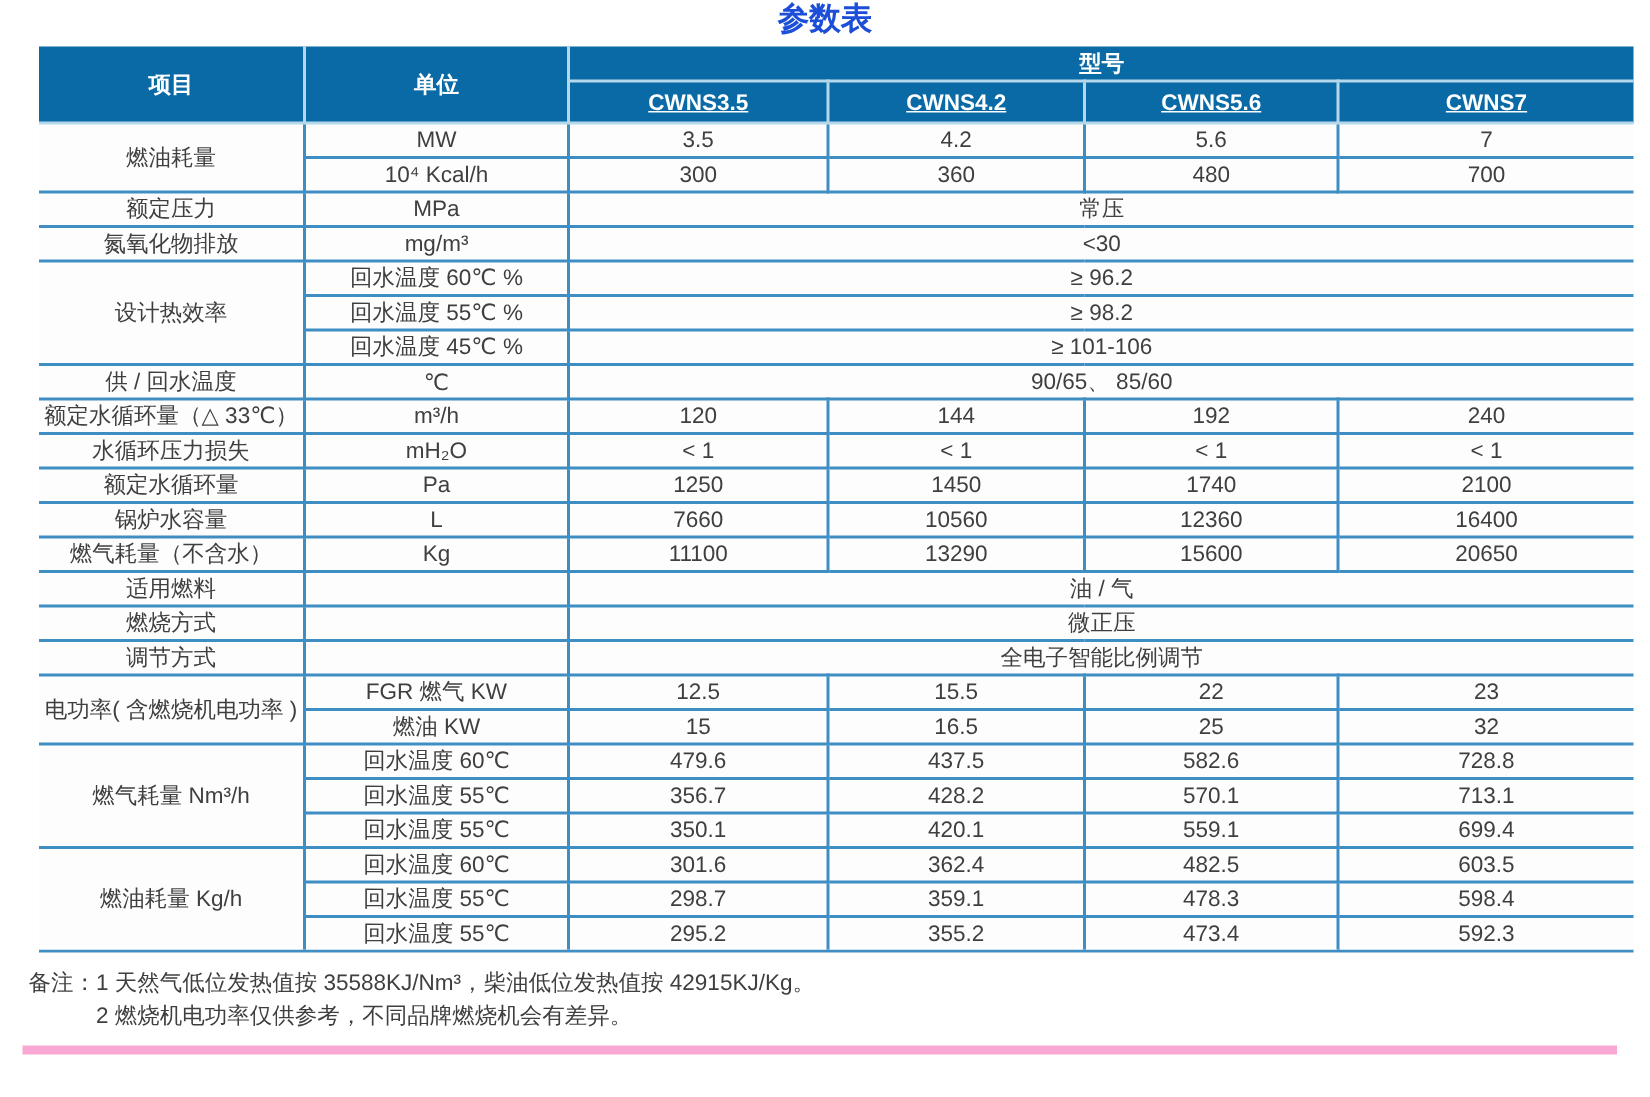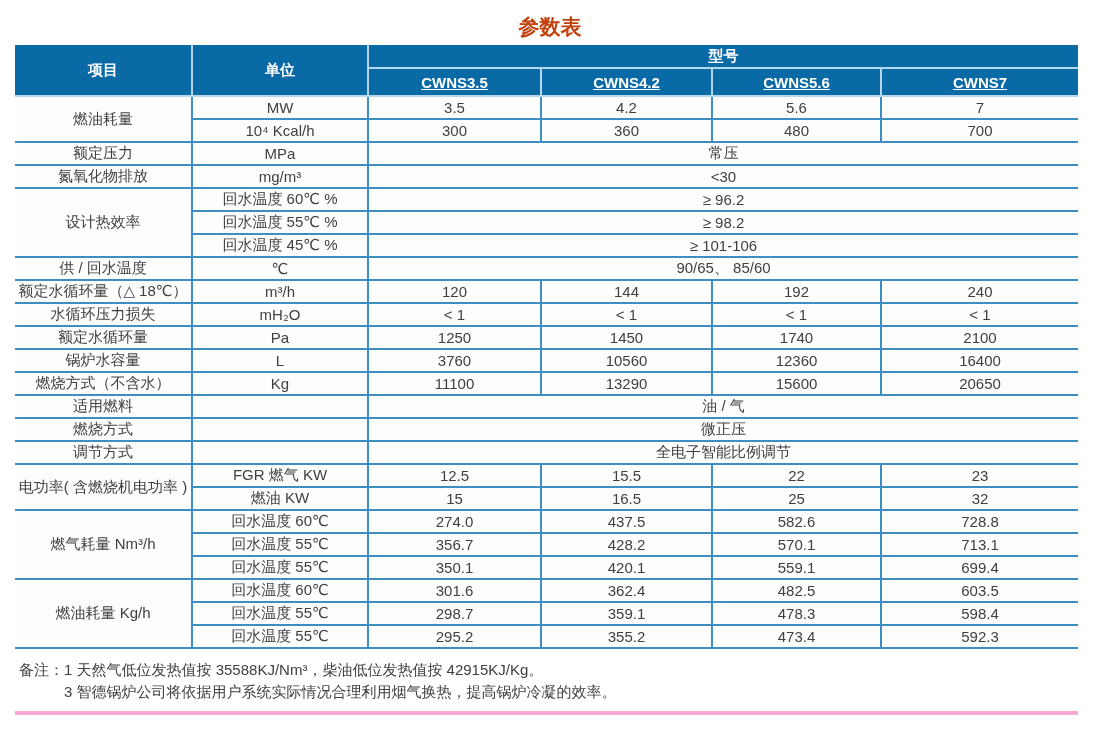--- a/index.html
+++ b/index.html
@@ -5,30 +5,30 @@
   html, body {
     margin: 0; padding: 0;
     width: 1100px; height: 731px;
     overflow: hidden;
     background: #ffffff;
     font-family: "Liberation Sans", "DejaVu Sans", sans-serif;
     color: #3f3f3f;
   }
   .page-title {
     text-align: center;
-    color: #c2410c;
+    color: #1d4ed8;
     font-size: 21px;
     font-weight: bold;
-    padding-top: 14px;
+    padding-top: 0;
     height: 26px;
     line-height: 26px;
   }
   .table-wrap {
     width: 1063px;
-    margin: 5px 0 0 15px;
+    margin: 5px 0 0 26px;
     border-bottom: 2px solid #3e8ec3;
   }
   table.param-table {
     border-collapse: collapse;
     border-style: hidden;           
     table-layout: fixed;
     width: 1063px;
   }
   .param-table th {
     background: #0a6aa6;
@@ -48,21 +48,21 @@
     font-size: 15px;
     height: 21px;
     padding: 0 2px;
     white-space: nowrap;
     overflow: hidden;
   }
   .notes {
     width: 1059px;
     margin: 4px 0 0 15px;
     padding: 6px 0 8px 4px;
-    border-bottom: 4px solid #f9a8d4;
+    border-bottom: 6px solid #f9a8d4;
     font-size: 15px;
     line-height: 22px;
     display: flex;
     align-items: flex-start;
   }
   .notes .notes-label { flex: 0 0 auto; }
   .notes .notes-items { flex: 1 1 auto; }
 </style>
 </head>
 <body>
@@ -130,21 +130,21 @@
         <tr>
           <td>回水温度 45℃ %</td>
           <td colspan="4">≥ 101-106</td>
         </tr>
         <tr>
           <td>供 / 回水温度</td>
           <td>℃</td>
           <td colspan="4">90/65、 85/60</td>
         </tr>
         <tr>
-          <td>额定水循环量（△ 18℃）</td>
+          <td>额定水循环量（△ 33℃）</td>
           <td>m³/h</td>
           <td>120</td>
           <td>144</td>
           <td>192</td>
           <td>240</td>
         </tr>
         <tr>
           <td>水循环压力损失</td>
           <td>mH₂O</td>
           <td>&lt; 1</td>
@@ -156,27 +156,27 @@
           <td>额定水循环量</td>
           <td>Pa</td>
           <td>1250</td>
           <td>1450</td>
           <td>1740</td>
           <td>2100</td>
         </tr>
         <tr>
           <td>锅炉水容量</td>
           <td>L</td>
-          <td>3760</td>
+          <td>7660</td>
           <td>10560</td>
           <td>12360</td>
           <td>16400</td>
         </tr>
         <tr>
-          <td>燃烧方式（不含水）</td>
+          <td>燃气耗量（不含水）</td>
           <td>Kg</td>
           <td>11100</td>
           <td>13290</td>
           <td>15600</td>
           <td>20650</td>
         </tr>
         <tr>
           <td>适用燃料</td>
           <td></td>
           <td colspan="4">油 / 气</td>
@@ -202,21 +202,21 @@
         <tr>
           <td>燃油 KW</td>
           <td>15</td>
           <td>16.5</td>
           <td>25</td>
           <td>32</td>
         </tr>
         <tr>
           <td rowspan="3">燃气耗量 Nm³/h</td>
           <td>回水温度 60℃</td>
-          <td>274.0</td>
+          <td>479.6</td>
           <td>437.5</td>
           <td>582.6</td>
           <td>728.8</td>
         </tr>
         <tr>
           <td>回水温度 55℃</td>
           <td>356.7</td>
           <td>428.2</td>
           <td>570.1</td>
           <td>713.1</td>
@@ -251,15 +251,15 @@
           <td>592.3</td>
         </tr>
       </tbody>
   </table>
 </div>
 
 <div class="notes">
   <div class="notes-label">备注：</div>
   <div class="notes-items" id="notes-list">
       <div>1  天然气低位发热值按 35588KJ/Nm³，柴油低位发热值按 42915KJ/Kg。</div>
-      <div>3  智德锅炉公司将依据用户系统实际情况合理利用烟气换热，提高锅炉冷凝的效率。</div>
+      <div>2  燃烧机电功率仅供参考，不同品牌燃烧机会有差异。</div>
     </div>
 </div>
 
 </body></html>

